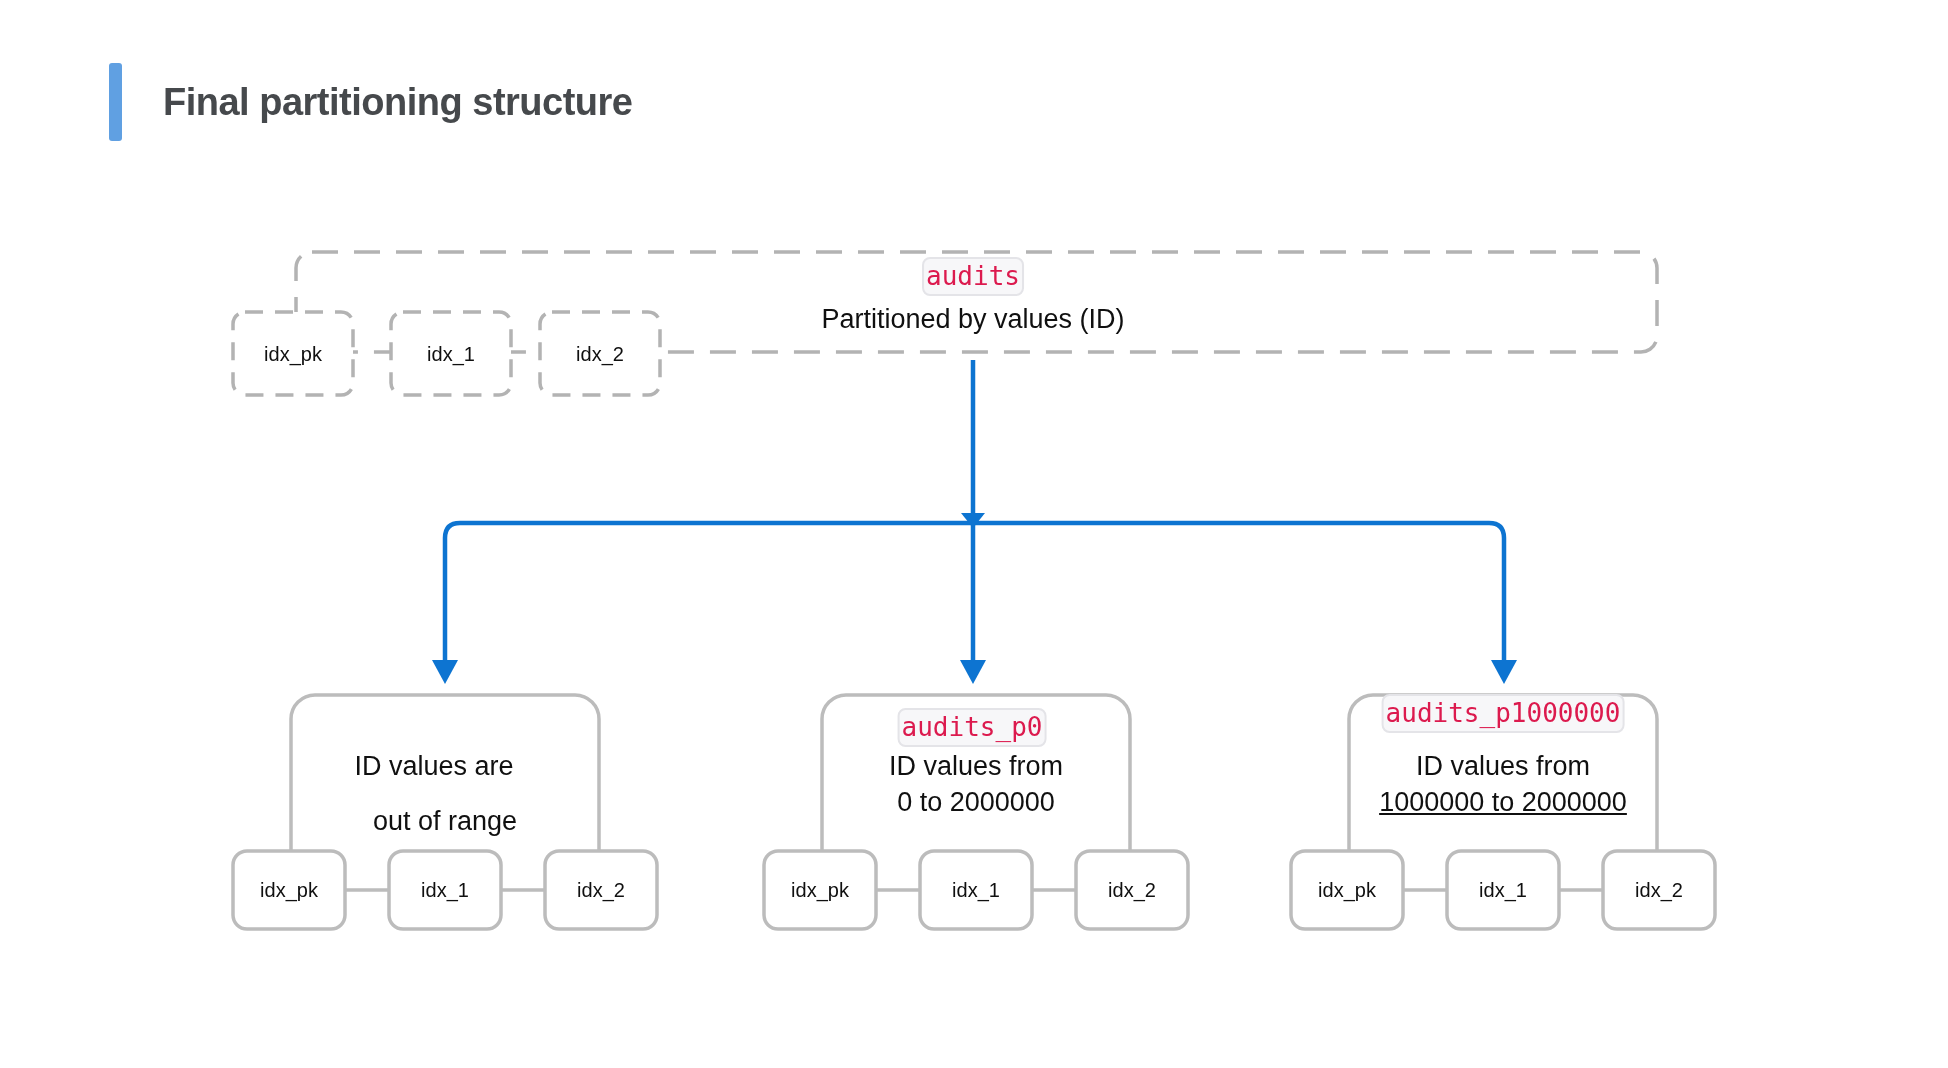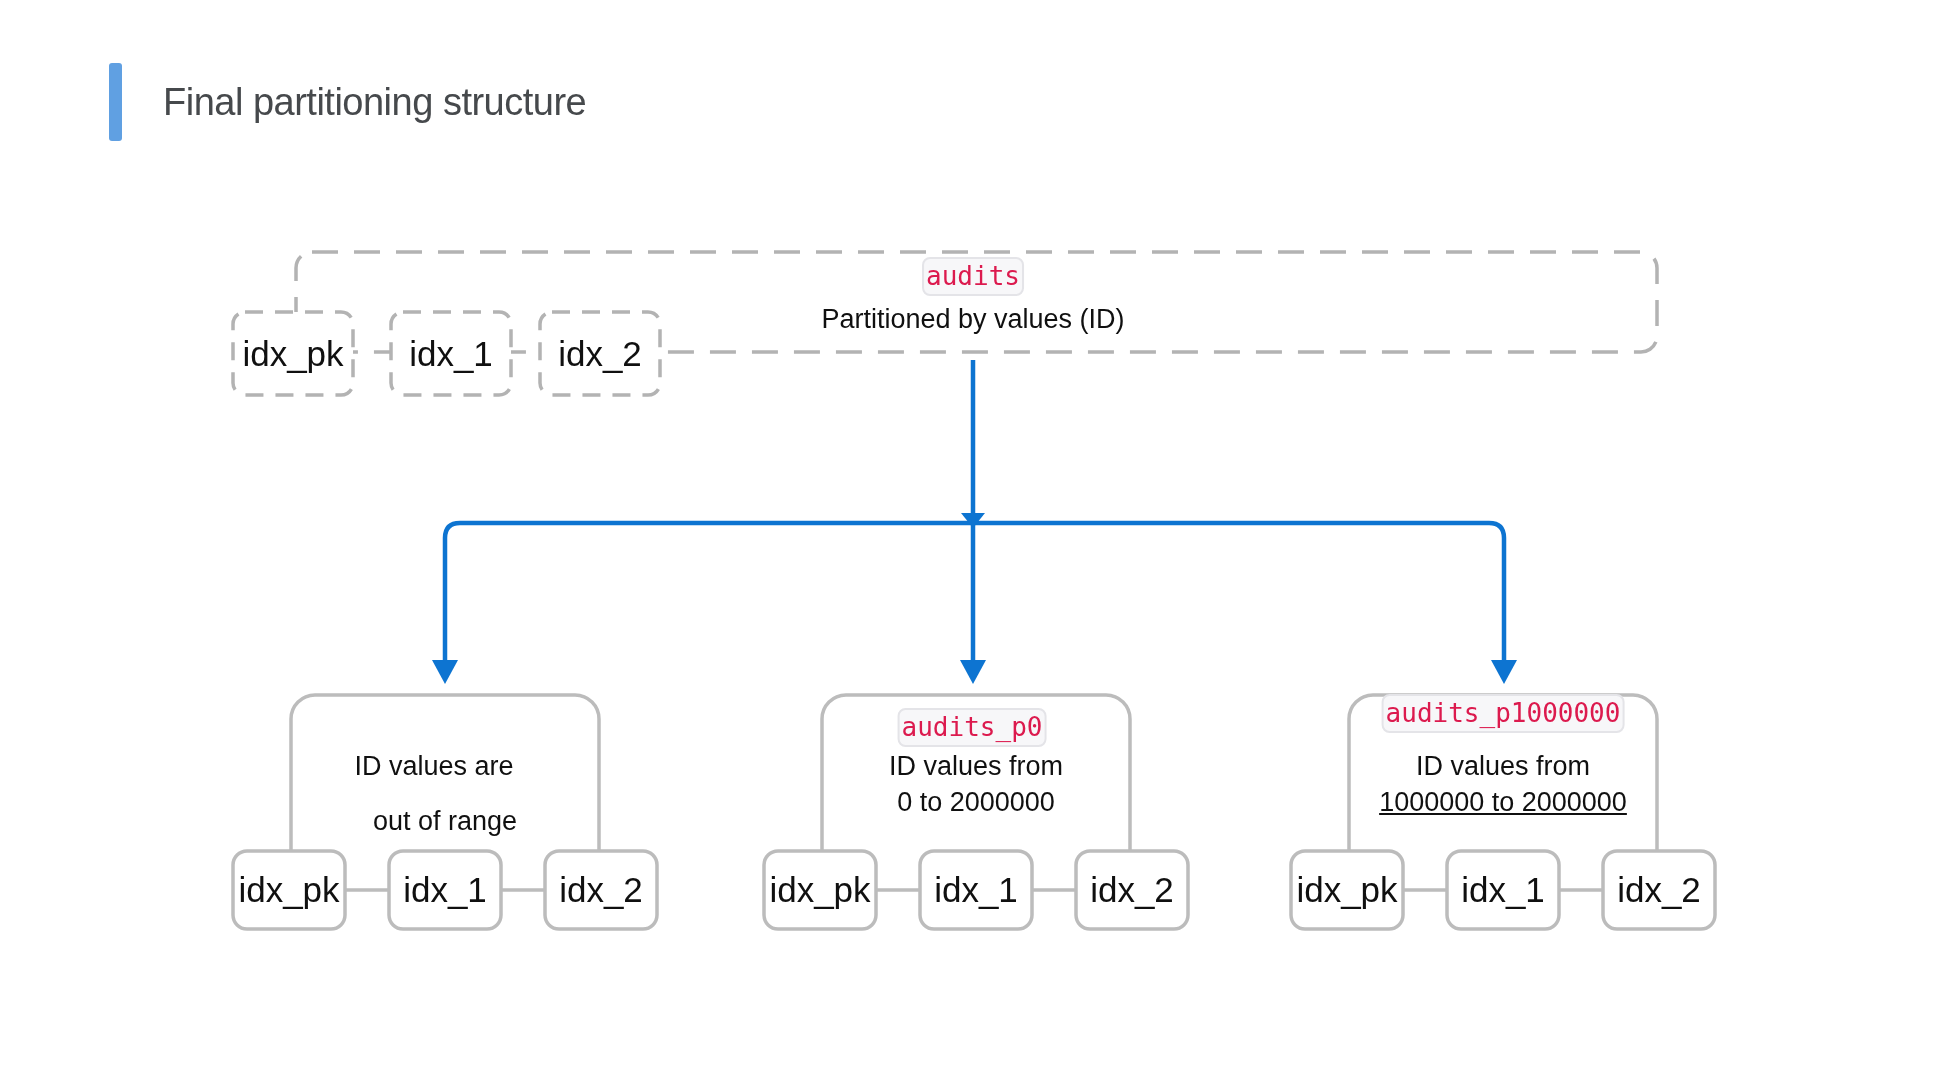--- a/index.html
+++ b/index.html
@@ -10,40 +10,40 @@
     font-family:"Liberation Sans", sans-serif;
     overflow:hidden;
   }
   
   .accent-bar{
     position:absolute;left:109px;top:63px;width:13px;height:78px;
     background:#60a0e2;border-radius:3px;
   }
   h1.page-title{
     position:absolute;left:163px;top:79px;margin:0;
-    font-size:38px;font-weight:400;color:#46494c;letter-spacing:-0.5px;
+    font-size:38px;font-weight:700;color:#46494c;letter-spacing:-0.5px;
     line-height:46px;white-space:nowrap;
   }
   
   svg.wires{position:absolute;left:0;top:0;}
   
   .code-badge{
     position:absolute;transform:translateX(-50%);
     font-family:"DejaVu Sans Mono","Liberation Mono",monospace;
     font-size:26px;line-height:31px;color:#dc1a4e;
     background:#f7f7f9;border:2px solid #e4e4e8;border-radius:8px;
     padding:2px 2px;white-space:nowrap;
   }
   .plain-text{
     position:absolute;transform:translateX(-50%);
     font-size:27px;line-height:31px;color:#101010;white-space:nowrap;
   }
   .idx-label{
     position:absolute;transform:translate(-50%,-50%);
-    font-size:35px;color:#101010;white-space:nowrap;
+    font-size:20px;color:#101010;white-space:nowrap;
   }
 </style>
 </head>
 <body>
 
 <div class="canvas">
 
   <span class="accent-bar"></span>
   <h1 class="page-title">Final partitioning structure</h1>
 

